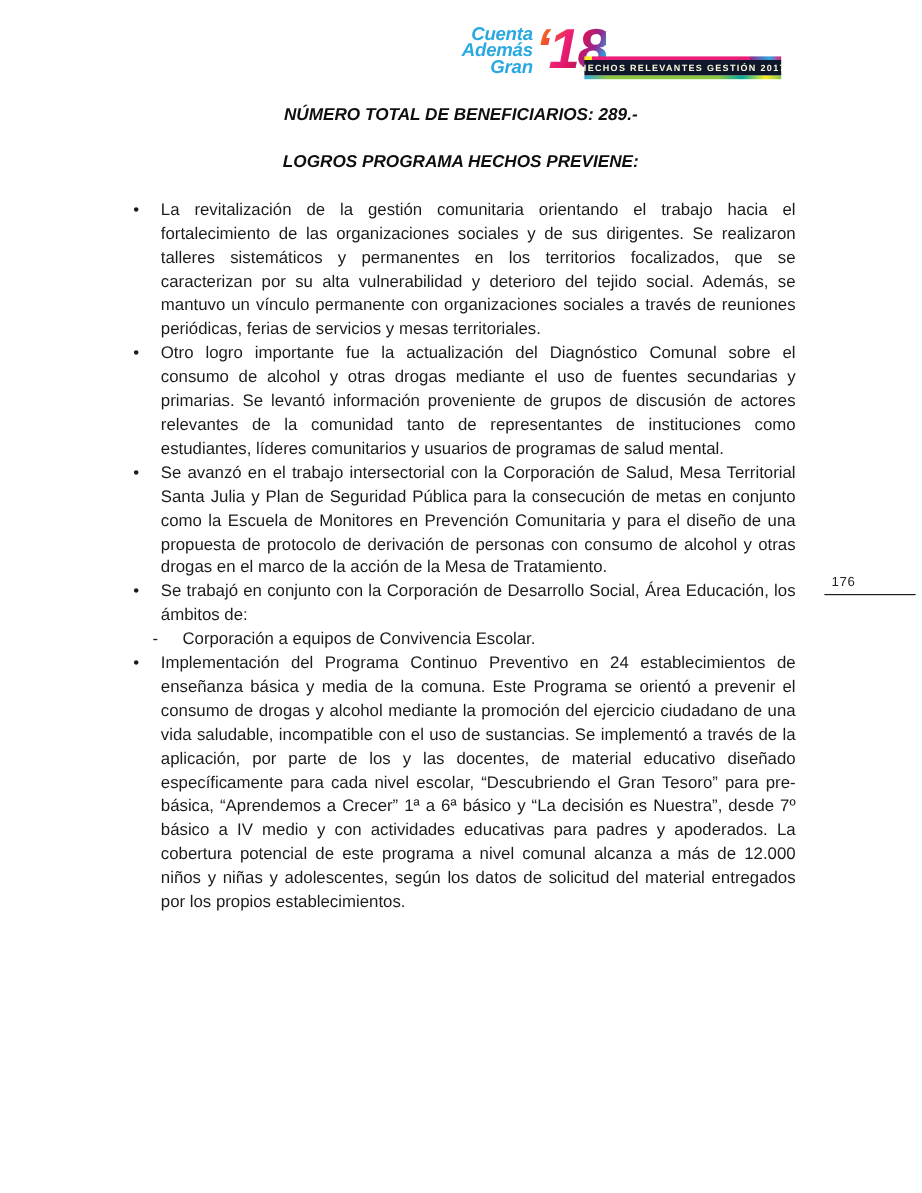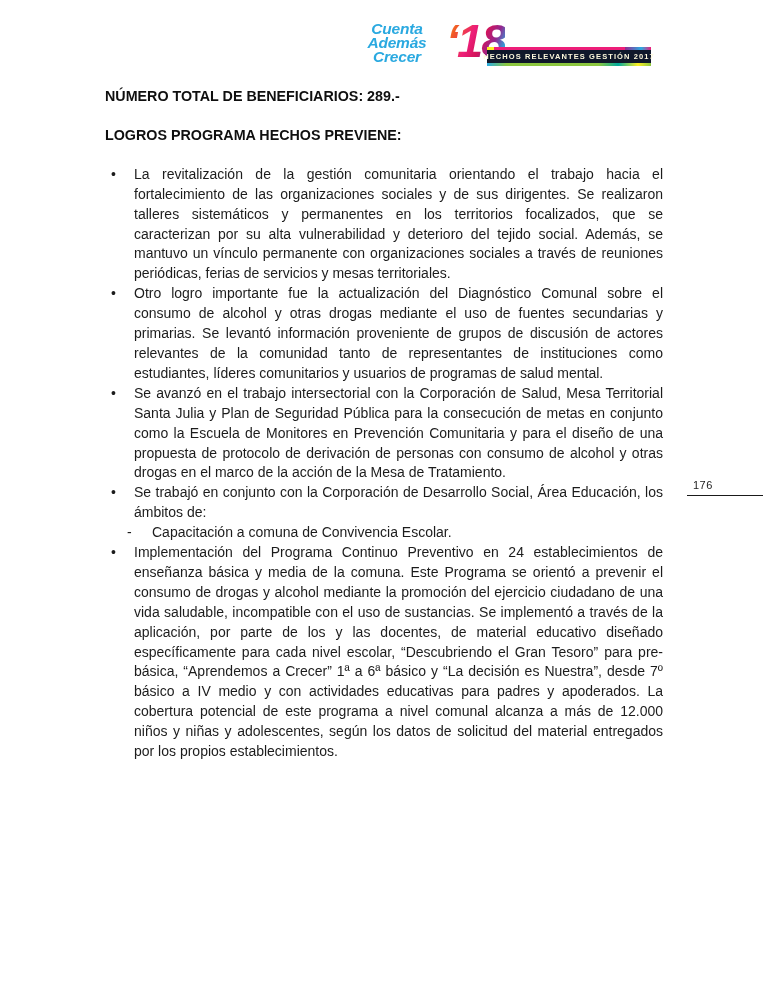--- a/index.html
+++ b/index.html
@@ -10,21 +10,21 @@
     font-family: "Liberation Sans", sans-serif;
     color: #1c1c1c;
     position: relative;
     overflow: hidden;
   }
   .page { position: absolute; inset: 0; }
 
   
   .logo-area { position: absolute; top: 18px; left: 350px; display: flex; align-items: flex-start; }
   .logo-text {
-    width: 94px; text-align: center;
+    width: 94px; text-align: right;
     color: #2aa9e0; font-weight: bold; font-style: italic;
     font-size: 15.5px; line-height: 14px; letter-spacing: -0.2px;
     padding-top: 4px;
   }
   .logo-year {
     font-size: 47px; line-height: 46px; font-weight: 800; font-style: italic;
     margin-left: 2px;
     background: linear-gradient(115deg, #fbb03b 0%, #f15a24 18%, #ed1e79 42%, #d4145a 58%, #93278f 74%, #29abe2 90%, #00a99d 100%);
     -webkit-background-clip: text; background-clip: text; color: transparent;
     letter-spacing: -2px;
@@ -47,21 +47,21 @@
     font-size: 11px; color: #222; letter-spacing: 0.5px;
   }
 
   
   .content {
     position: absolute; left: 105px; top: 87px; width: 558px;
     font-size: 14px; line-height: 19.9px; color: #1c1c1c;
   }
   .head {
     font-size: 14.3px; font-weight: bold; color: #0f0f0f;
-    margin: 0 0 19px 0; text-align: left;
+    margin: 0 0 19px 0; text-align: center; font-style: italic;
   }
   .para { margin: 0 0 19px 0; text-align: left; }
   .intro { margin-bottom: 0; }
   .bullets { list-style: none; margin: 0; padding: 0; }
   .bullets > li {
     position: relative; padding-left: 29px;
     text-align: justify; text-justify: inter-word;
   }
   .bullets > li::before { content: "•"; position: absolute; left: 6px; top: 0; }
   .subbullets { list-style: none; margin: 0; padding: 0; }
@@ -70,21 +70,21 @@
 </style>
 </head>
 <body>
 
 <div class="page">
 
   <header class="logo-area">
     <div class="logo-text">
       <div>Cuenta</div>
       <div>Además</div>
-      <div>Crecer</div>
+      <div>Gran</div>
     </div>
     <div class="logo-year">‘18</div>
   </header>
 
   <div class="banner">
     <div class="banner-top"></div>
     <div class="banner-mid">
       <span>HECHOS RELEVANTES GESTIÓN 2017</span>
     </div>
     <div class="banner-bot"></div>
@@ -105,21 +105,21 @@
       <li>
         <span>Otro logro importante fue la actualización del Diagnóstico Comunal sobre el consumo de alcohol y otras drogas mediante el uso de fuentes secundarias y primarias. Se levantó información proveniente de grupos de discusión de actores relevantes de la comunidad tanto de representantes de instituciones como estudiantes, líderes comunitarios y usuarios de programas de salud mental.</span>
       </li>
       <li>
         <span>Se avanzó en el trabajo intersectorial con la Corporación de Salud, Mesa Territorial Santa Julia y Plan de Seguridad Pública para la consecución de metas en conjunto como la Escuela de Monitores en Prevención Comunitaria y para el diseño de una propuesta de protocolo de derivación de personas con consumo de alcohol y otras drogas en el marco de la acción de la Mesa de Tratamiento.</span>
       </li>
       <li>
         <span>Se trabajó en conjunto con la Corporación de Desarrollo Social, Área Educación, los ámbitos de:</span>
         <ul class="subbullets">
           <li>
-            <span>Capacitación a comuna de Convivencia Escolar.</span>
+            <span>Corporación a equipos de Convivencia Escolar.</span>
           </li>
         </ul>
       </li>
       <li>
         <span>Implementación del Programa Continuo Preventivo en 24 establecimientos de enseñanza básica y media de la comuna. Este Programa se orientó a prevenir el consumo de drogas y alcohol mediante la promoción del ejercicio ciudadano de una vida saludable, incompatible con el uso de sustancias. Se implementó a través de la aplicación, por parte de los y las docentes, de material educativo diseñado específicamente para cada nivel escolar, “Descubriendo el Gran Tesoro” para pre-básica, “Aprendemos a Crecer” 1ª a 6ª básico y “La decisión es Nuestra”, desde 7º básico a IV medio y con actividades educativas para padres y apoderados. La cobertura potencial de este programa a nivel comunal alcanza a más de 12.000 niños y niñas y adolescentes, según los datos de solicitud del material entregados por los propios establecimientos.</span>
       </li>
     </ul>
   </main>
 
 </div>

